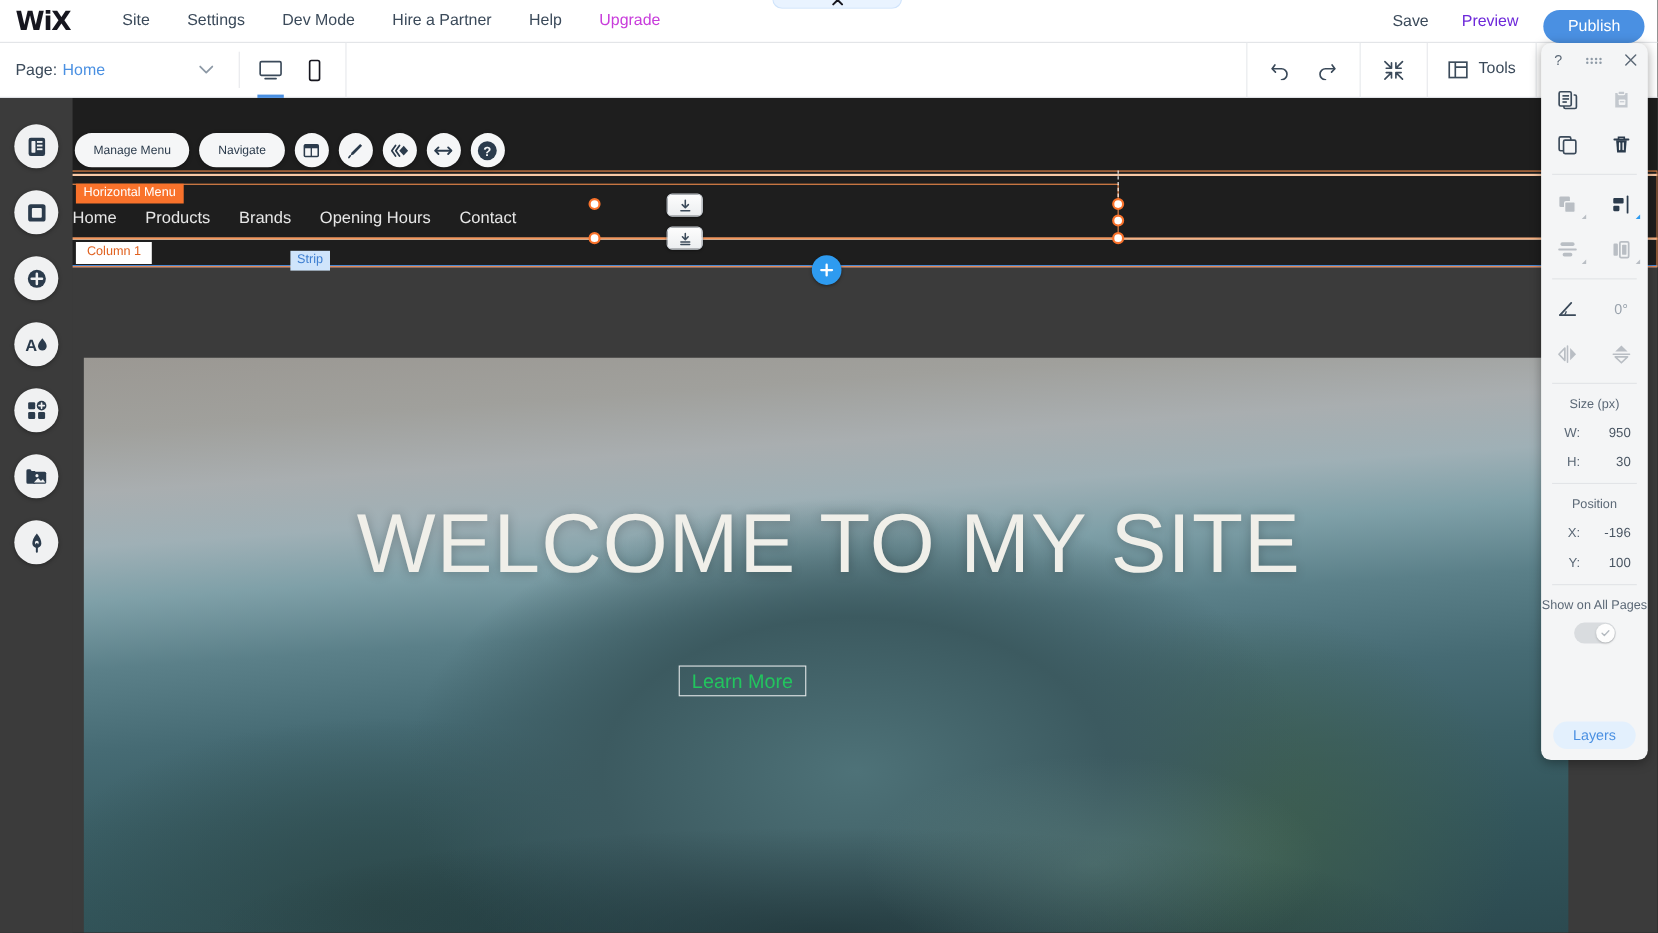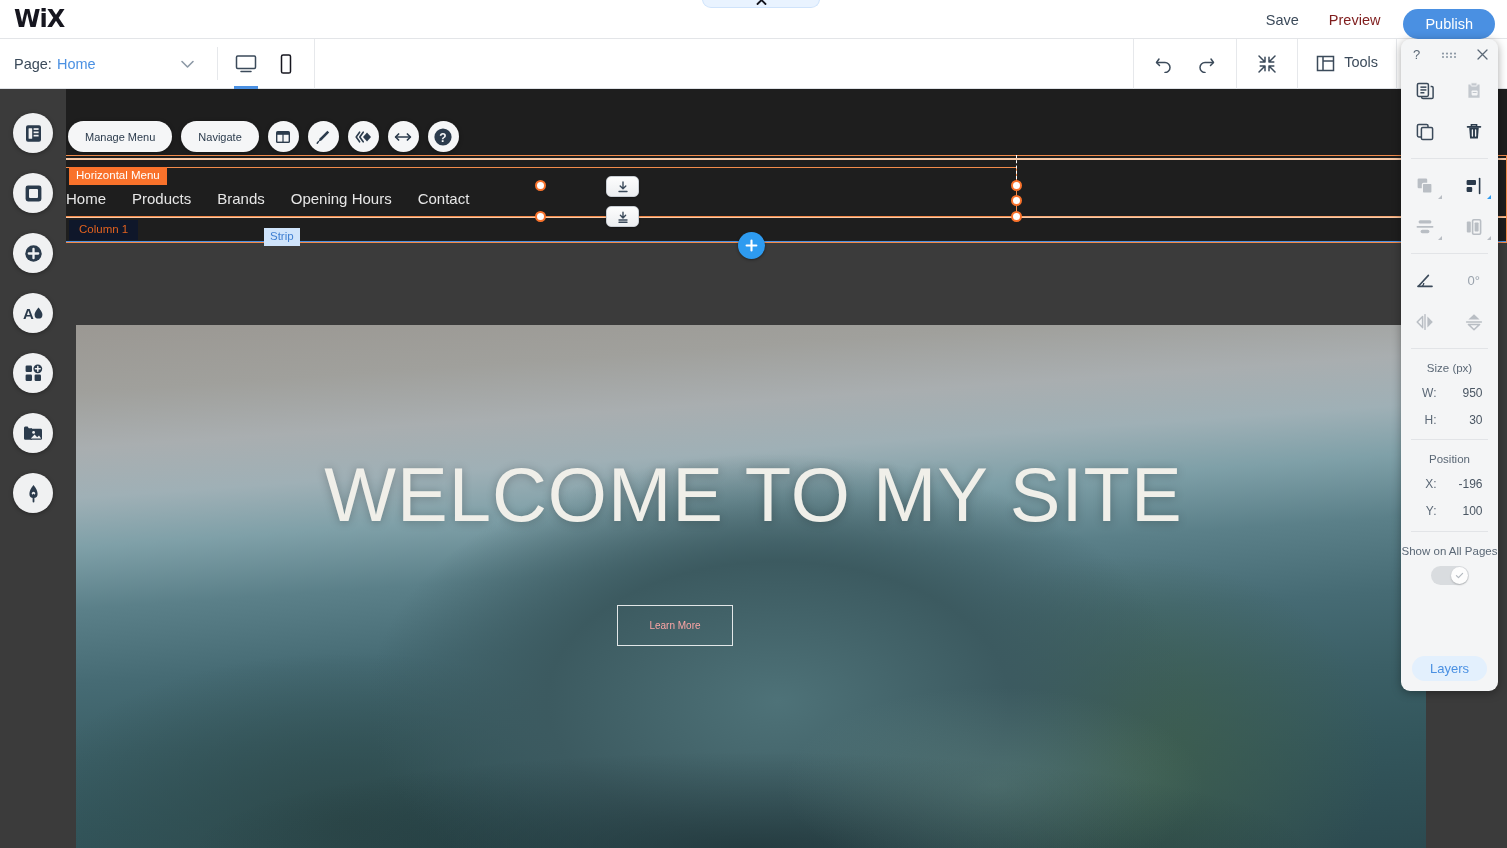--- a/index.html
+++ b/index.html
@@ -33,21 +33,21 @@
   }
   .topnav-item.upgrade { color: #c83cdb; }
   .topbar-right {
     position: absolute; right: 12px; top: 0; height: 39px;
     display: flex; align-items: flex-end; gap: 0;
   }
   .tb-action {
     font-size: 14.5px; color: #3b4a5a; padding: 0 15px; cursor: pointer;
     line-height: 38px;
   }
-  .tb-action.preview { color: #7f1d1d; }
+  .tb-action.preview { color: #6d28d9; }
   .publish-btn {
     background: #4a90e2; color: #fff; border-radius: 16px;
     font-size: 14.5px; padding: 7px 22px; margin-left: 8px; cursor: pointer;
     border: none;
   }
   .collapse-tab {
     position: absolute; left: 702px; top: -9px; width: 118px; height: 17px;
     background: #e9f3ff; border: 1px solid #cfe3fb; border-top: none;
     border-radius: 0 0 9px 9px;
     display: flex; align-items: flex-end; justify-content: center;
@@ -143,23 +143,23 @@
   }
   .hero-title {
     position: absolute; left: 0; right: 0; top: 362px;
     text-align: center; color: #f0efe9;
     font-size: 76px; letter-spacing: 1px; font-weight: 400;
     font-family: "Liberation Sans", sans-serif;
     text-shadow: 0 1px 10px rgba(0,0,0,.25);
   }
   .hero-cta {
     position: absolute; left: 617px; top: 516px;
-    width: 116px; height: 41px;
+    width: 116px; height: 28px;
     border: 1px solid rgba(255,255,255,.85);
-    color: #fca5a5; font-size: 10px;
+    color: #22c55e; font-size: 18px;
     display: flex; align-items: center; justify-content: center;
     cursor: pointer; background: transparent;
   }
 
   
   .sel-outer {
     position: absolute; left: 58px; top: 66px; width: 1449px; height: 88px;
     border: 1.5px solid #f28b4b; box-sizing: border-box; pointer-events: none;
   }
   .sel-column {
@@ -180,21 +180,21 @@
   .sel-menu-bot-line { top: 127px; }
 
   .badge {
     position: absolute; font-size: 11.5px; padding: 2px 7px 3px;
     white-space: nowrap; line-height: 1.15; pointer-events: none;
   }
   .badge-horizontal-menu {
     left: 69px; top: 78px; background: #f9722b; color: #ffffff;
   }
   .badge-column {
-    left: 69px; top: 131px; background: #0f172a; color: #e0611f;
+    left: 69px; top: 131px; background: #ffffff; color: #e0611f;
     padding: 3px 10px 4px;
   }
   .badge-strip {
     left: 264px; top: 139px; background: #cfe4fb; color: #3f7fd1;
     padding: 2px 6px 3px;
   }
 
   .handle {
     position: absolute; width: 11px; height: 11px; border-radius: 50%;
     background: #ffffff; border: 2px solid #f9722b; pointer-events: auto;
@@ -311,20 +311,28 @@
     cursor: pointer;
   }
 </style>
 </head>
 <body>
 
 <div id="app">
 
   <div class="topbar">
     <div class="wix-logo">WiX</div>
+    <div class="topnav">
+      <div class="topnav-item">Site</div>
+      <div class="topnav-item">Settings</div>
+      <div class="topnav-item">Dev Mode</div>
+      <div class="topnav-item">Hire a Partner</div>
+      <div class="topnav-item">Help</div>
+      <div class="topnav-item upgrade">Upgrade</div>
+    </div>
     <div class="topbar-right">
       <div class="tb-action">Save</div>
       <div class="tb-action preview">Preview</div>
       <button class="publish-btn">Publish</button>
     </div>
     <div class="collapse-tab">
       <svg width="11" height="8" viewBox="0 0 11 8">
         <path d="M1.5 6 L5.5 2 L9.5 6" fill="none" stroke="#16161f" stroke-width="1.8" stroke-linecap="round" stroke-linejoin="round"></path>
       </svg>
     </div>

